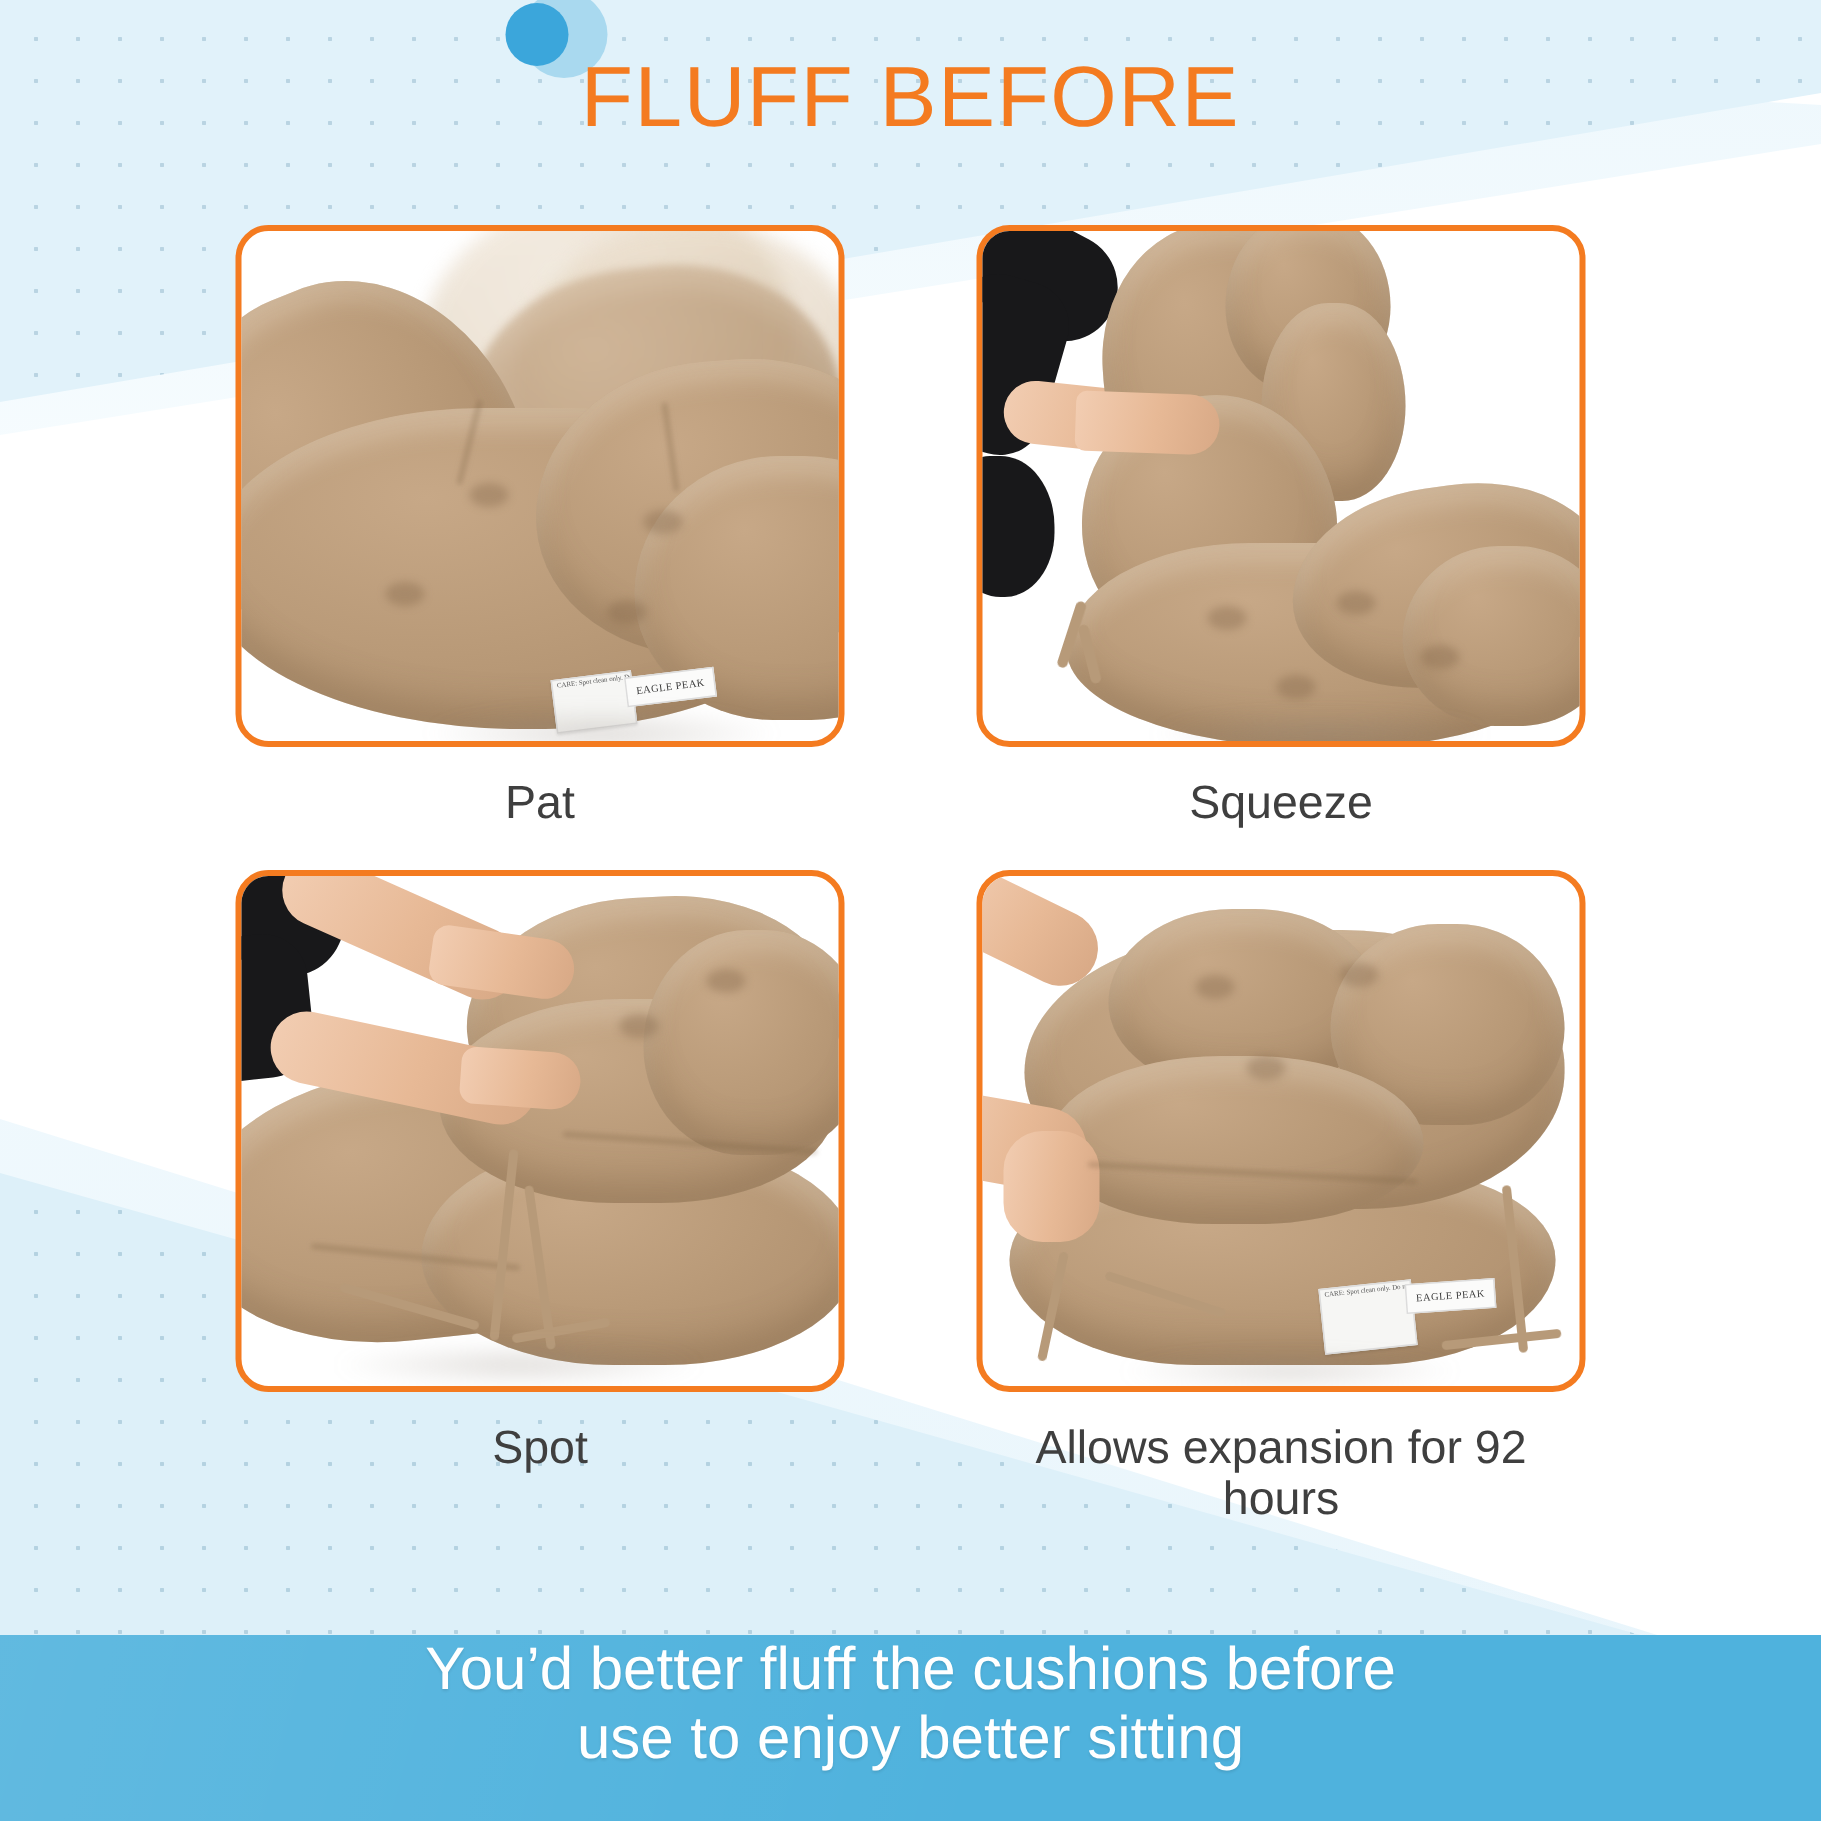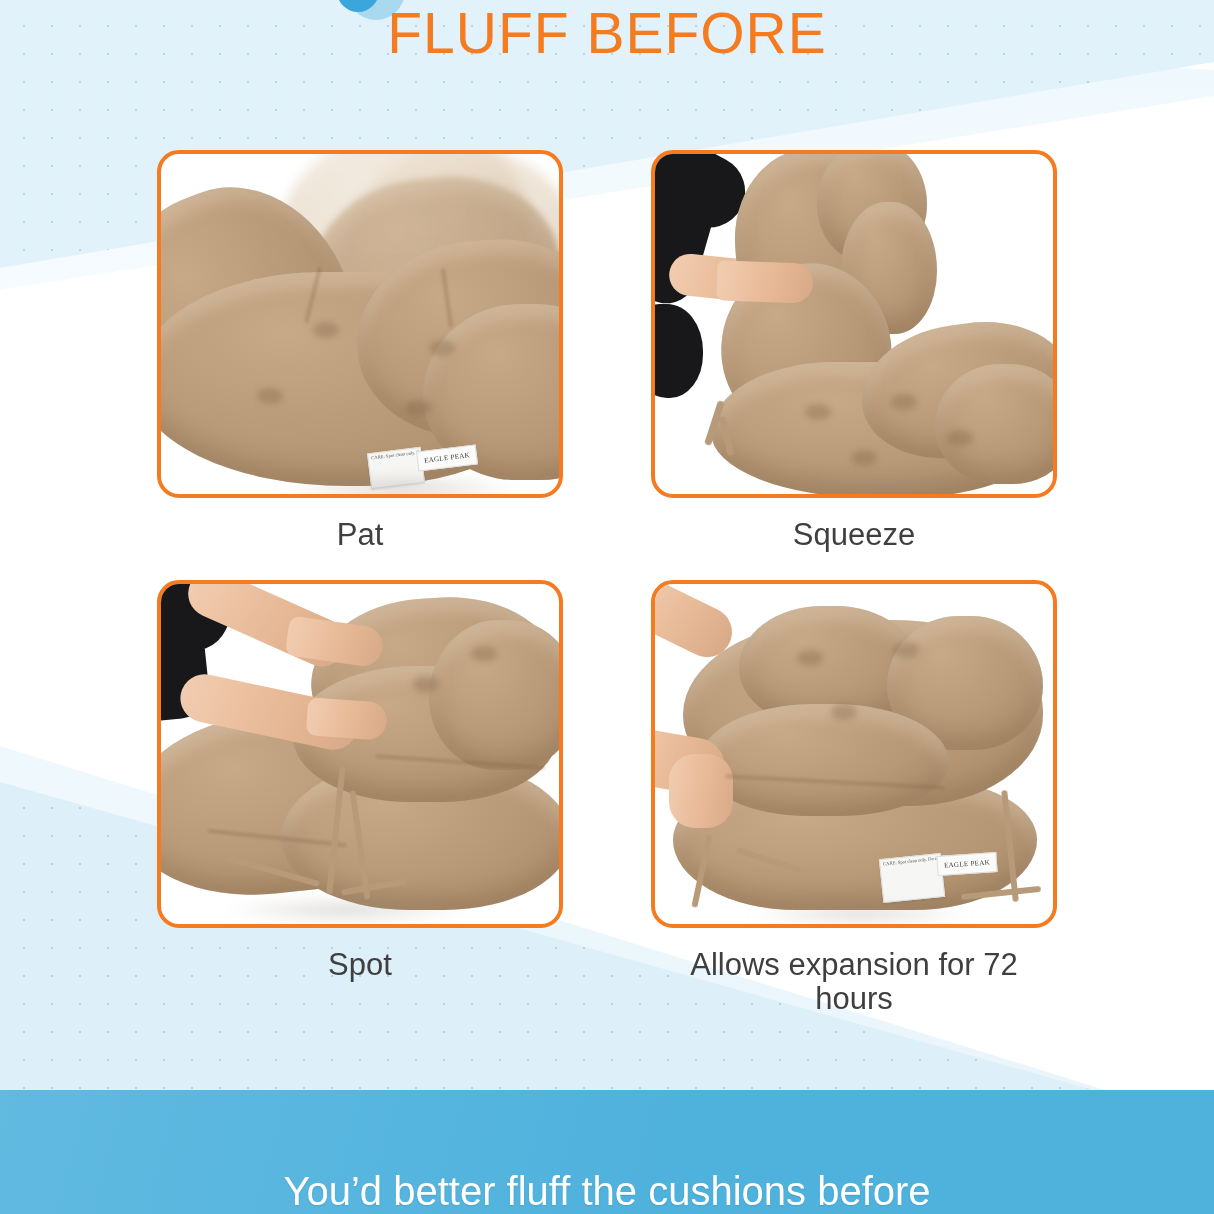--- a/index.html
+++ b/index.html
@@ -61,20 +61,21 @@
     clip-path: polygon(0 52px, 1214px 430px, 0 430px);
     opacity: .9;
   }
 
   
   .header {
     position: absolute;
     left: 0; top: 0;
     width: 1214px; height: 130px;
     display: flex;
+    align-items: center;
     justify-content: center;
   }
   .title-wrap {
     position: relative;
     display: inline-flex;
     align-items: baseline;
     z-index: 5;
   }
   .circle-pale {
     position: absolute;
@@ -234,21 +235,21 @@
   }
 
   
   .footer {
     position: absolute;
     left: 0; bottom: 0;
     width: 1214px; height: 124px;
     background: #4fb2dd;
     overflow: hidden;
     display: flex;
-    align-items: flex-end;
+    align-items: flex-start;
     justify-content: center;
   }
   .footer-sheen {
     position: absolute;
     left: 0; top: 0;
     width: 1214px; height: 124px;
     background: linear-gradient(105deg, rgba(255,255,255,.10) 0%, rgba(255,255,255,0) 55%);
     pointer-events: none;
   }
   .footer-text {
@@ -410,26 +411,27 @@
             <div class="tie" style="left:352px; top:206px; width:6px; height:112px; transform:rotate(-6deg);"></div>
             <div class="tie" style="left:306px; top:306px; width:80px; height:6px; transform:rotate(-6deg);"></div>
 
             <div class="tag" style="left:226px; top:272px; width:60px; height:42px; transform:rotate(-6deg);">
               <div class="tag-text">CARE: Spot clean only. Do not bleach.</div>
             </div>
             <div class="tag-brand" style="left:282px; top:270px; width:58px; height:18px; transform:rotate(-4deg);">EAGLE PEAK</div>
             <div class="shadow-soft" style="left:90px; top:318px; width:230px; height:24px;"></div>
           </div>
         </div>
-        <div class="caption">Allows expansion for 72 hours</div>
+        <div class="caption">Allows expansion for 92 hours</div>
       </div>
 
     </div>
   </div>
 
   <div class="footer">
     <div class="footer-sheen"></div>
     <div class="footer-text">
       <div>You’d better fluff the cushions before</div>
+      <div>use to enjoy better sitting</div>
     </div>
   </div>
 
 </div>
 
 </body></html>

